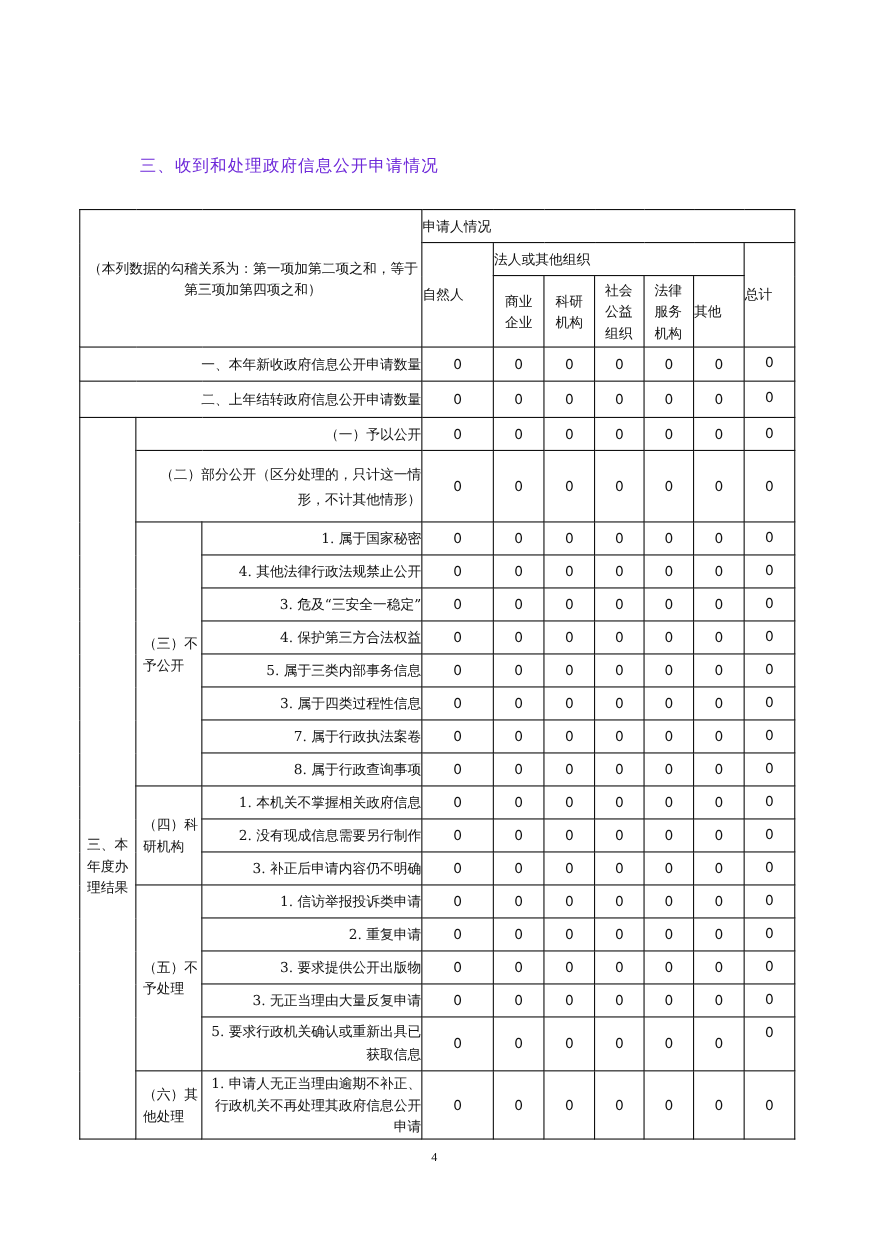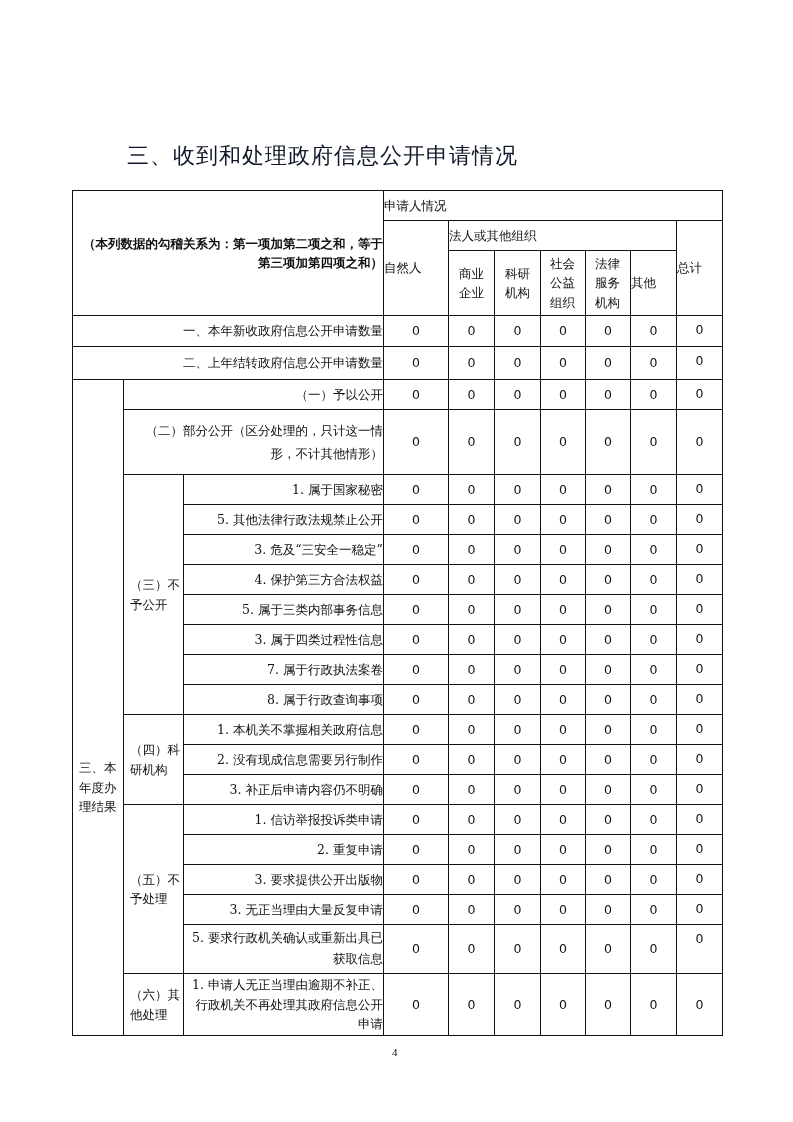--- a/index.html
+++ b/index.html
@@ -1,31 +1,31 @@
 <!DOCTYPE html>
 <html><head>
 <meta charset="utf-8">
 <style>
   html, body { margin:0; padding:0; background:#ffffff; }
   body { width:793px; height:1122px; position:relative; overflow:hidden;
          font-family:"DejaVu Serif", "Liberation Serif", serif; color:#111; }
   .title { position:absolute; left:127px; top:141px; font-family:Liberation Serif, serif;
-           font-size:22px; letter-spacing:1px; color:#0f172a; white-space:nowrap; }
+           font-size:15px; letter-spacing:1px; color:#6d28d9; white-space:nowrap; }
   table.main { position:absolute; left:72px; top:190px; border-collapse:collapse;
                table-layout:fixed; width:650px; }
   table.main td { border:1.4px solid #111; padding:0; font-size:12.5px; line-height:1.55;
                   vertical-align:middle; }
   table.main tr > td:first-child { }
   .c { text-align:left; }
   .l { text-align:right; padding-left:4px !important; }
   .num { font-family:"DejaVu Sans", "Liberation Sans", sans-serif; font-size:12px; text-align:center; }
   .tot { font-family:"DejaVu Sans", "Liberation Sans", sans-serif; font-size:12px; text-align:center;
          vertical-align:top !important; padding-top:4px !important; }
   .tot.mid { vertical-align:middle !important; padding-top:0 !important; }
-  .note { font-size:11.5px; text-align:right; padding-left:4px !important; line-height:1.7;font-weight:bold; }
+  .note { font-size:11.5px; text-align:center; padding-left:4px !important; line-height:1.7; }
   .grp { text-align:left; padding-left:6px !important; vertical-align:middle; line-height:1.7; }
   .page-num { position:absolute; left:392px; top:1046px; font-size:11px;
               font-family:"Liberation Serif", serif; }
 </style>
 </head>
 <body>
 
 <div class="title">三、收到和处理政府信息公开申请情况</div>
 
 <table class="main">
@@ -110,21 +110,21 @@
     <td class="l">1. 属于国家秘密</td>
     <td class="num">0</td>
     <td class="num">0</td>
     <td class="num">0</td>
     <td class="num">0</td>
     <td class="num">0</td>
     <td class="num">0</td>
     <td class="tot">0</td>
   </tr>
   <tr style="height:30px">
-    <td class="l">5. 其他法律行政法规禁止公开</td>
+    <td class="l">4. 其他法律行政法规禁止公开</td>
     <td class="num">0</td>
     <td class="num">0</td>
     <td class="num">0</td>
     <td class="num">0</td>
     <td class="num">0</td>
     <td class="num">0</td>
     <td class="tot">0</td>
   </tr>
   <tr style="height:30px">
     <td class="l">3. 危及“三安全一稳定”</td>

